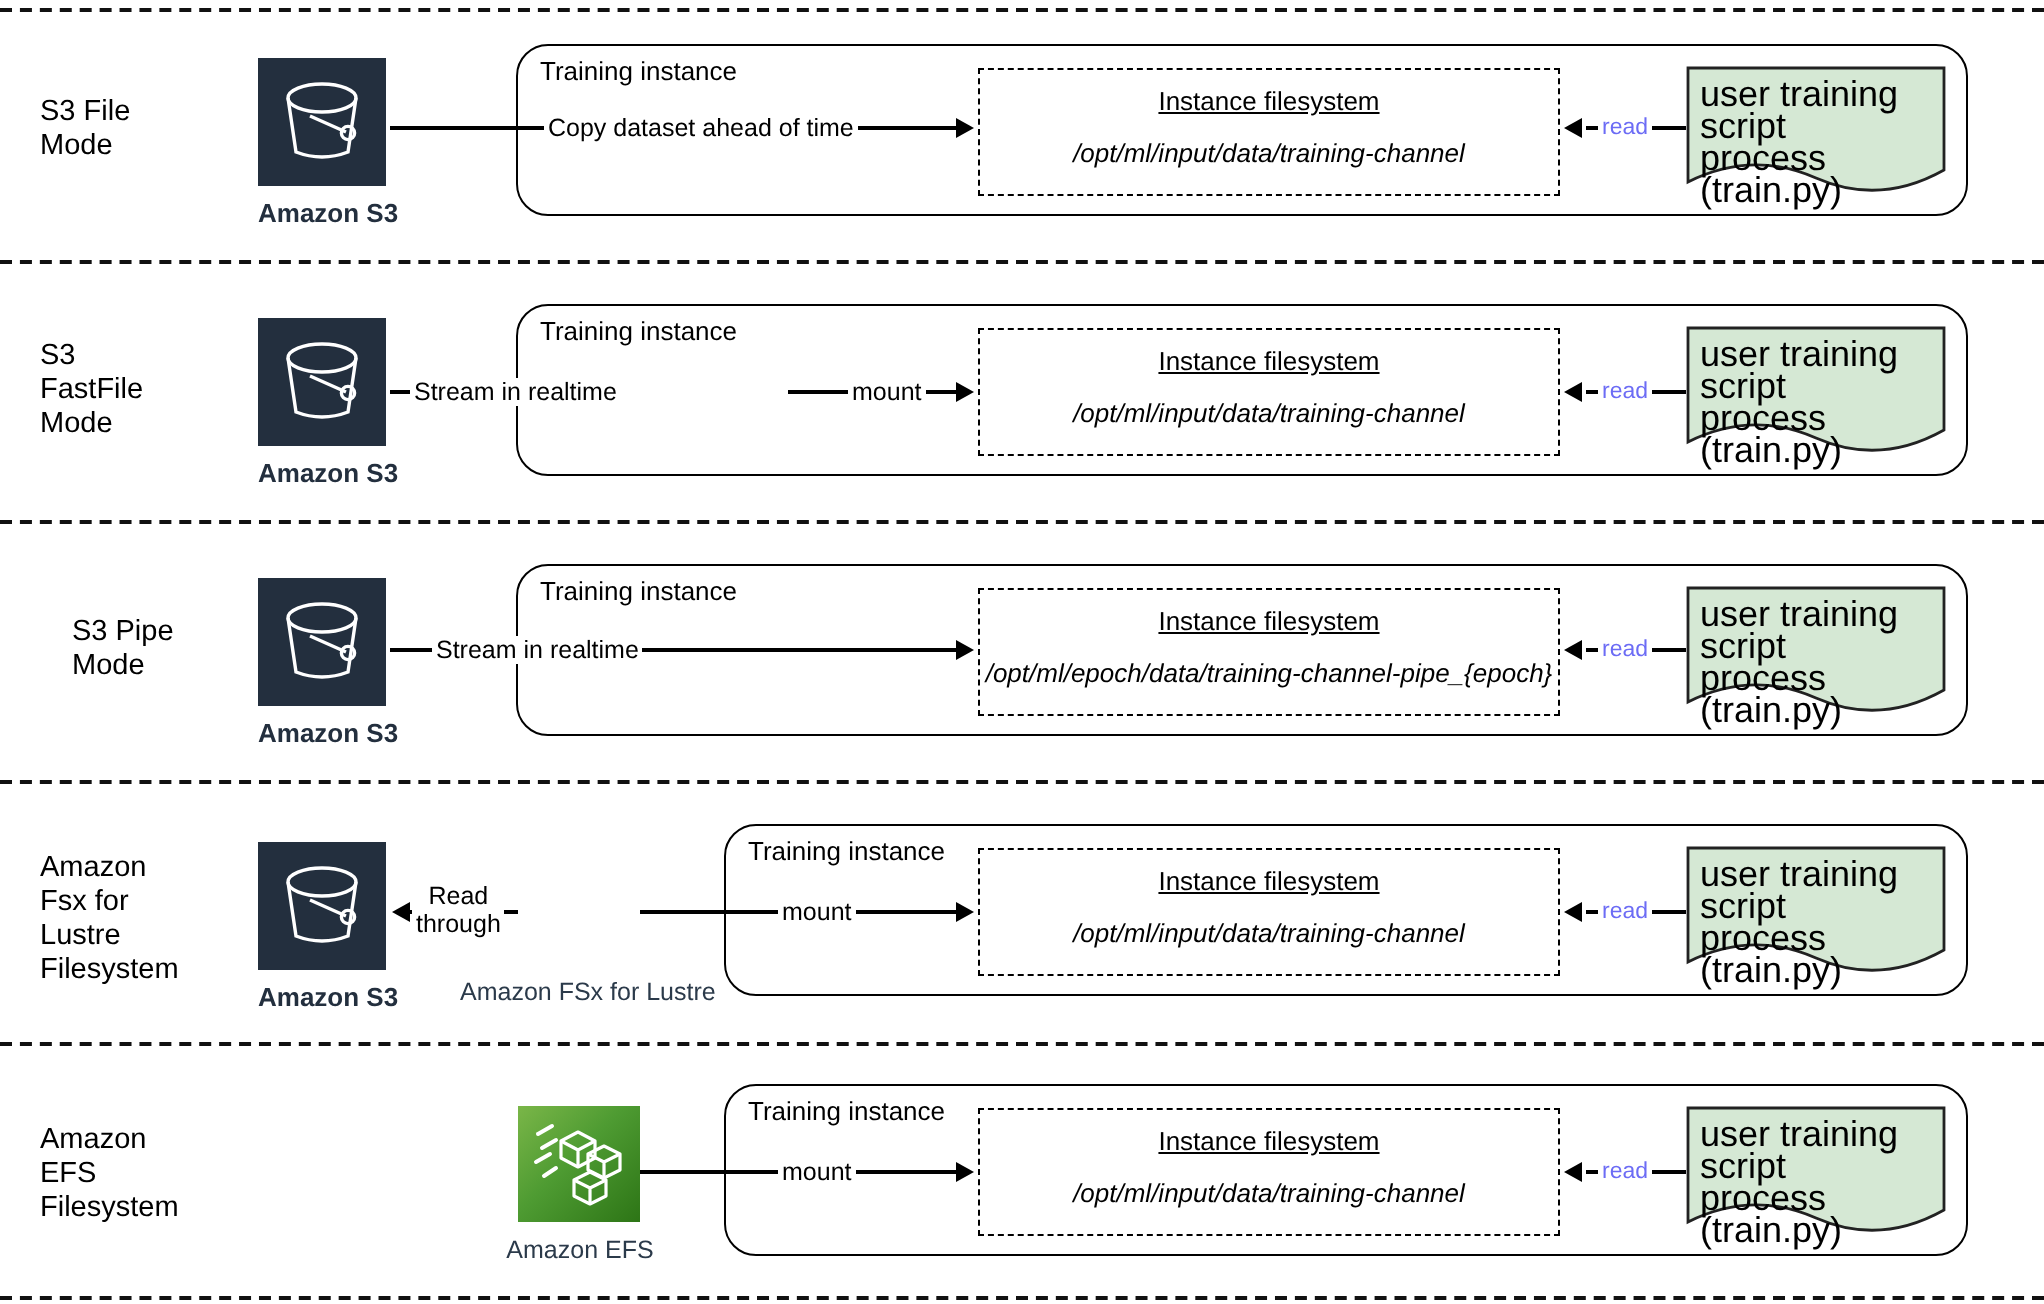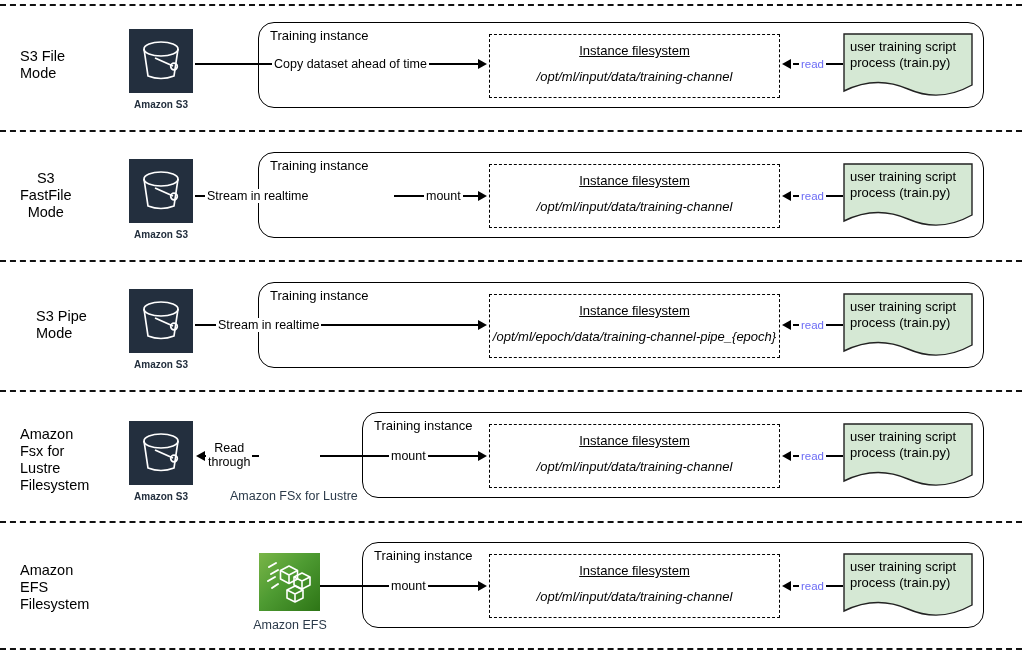--- a/index.html
+++ b/index.html
@@ -10,21 +10,21 @@
   .sep{position:absolute;left:0;width:1022px;height:0;
        border-top:2px dashed #111;}
 
   .rowlabel{position:absolute;font-size:14.5px;line-height:17px;color:#000;
             white-space:pre-line;}
 
   
   .icon-tile{position:absolute;}
   .s3-tile{background:#232F3E;}
   .grad-tile{background:linear-gradient(135deg,#7ab648 0%,#4e9b32 45%,#2d7516 100%);}
-  .icon-caption{position:absolute;text-align:center;font-size:10px;color:#232F3E;
+  .icon-caption{position:absolute;text-align:center;font-size:13px;color:#232F3E;
                 font-weight:bold;white-space:nowrap;}
   .icon-caption.plain{font-weight:normal;font-size:12.5px;color:#2b3a4a;}
 
   
   .ti{position:absolute;border:1.4px solid #000;border-radius:16px;background:#fff;}
   .ti-title{position:absolute;font-size:13px;color:#000;white-space:nowrap;}
 
   
   .fs{position:absolute;border:1.6px dashed #000;background:#fff;}
   .fs-title{position:absolute;width:100%;text-align:center;font-size:13px;
@@ -34,21 +34,21 @@
 
   
   .proc{position:absolute;background:#e1d5e7;border:1.5px solid #000;}
   .proc .bar{position:absolute;top:0;bottom:0;width:0;border-left:1.5px solid #000;}
   .proc .ptext{position:absolute;left:12px;top:3px;font-size:13px;line-height:16px;
                white-space:pre-line;}
 
   
   .script{position:absolute;}
   .script svg{position:absolute;inset:0;}
-  .script .stext{position:absolute;left:7px;top:6px;font-size:13px;line-height:16px;
+  .script .stext{position:absolute;left:7px;top:6px;font-size:18px;line-height:16px;
                  white-space:pre-line;color:#000;}
 
   
   .ln{position:absolute;background:#000;}
   .ln.h{height:1.5px;}
   .arw{position:absolute;width:0;height:0;}
   .arw.r{border-top:5px solid transparent;border-bottom:5px solid transparent;
          border-left:9px solid #000;}
   .arw.l{border-top:5px solid transparent;border-bottom:5px solid transparent;
          border-right:9px solid #000;}
@@ -99,21 +99,21 @@
   <div class="elabel read" style="left:799px;top:57px;">read</div>
 
   <div class="script" style="left:843px;top:33px;width:130px;height:64px;">
     <svg width="130" height="64" viewBox="0 0 130 64" preserveAspectRatio="none">
       <path d="M1,1 L129,1 L129,52 Q97,70 65,56 Q33,42 1,58 Z" fill="#d5e8d4" stroke="#222" stroke-width="1.4"></path>
     </svg>
     <div class="stext">user training script
 process (train.py)</div>
   </div>
 
-  <div class="rowlabel" style="left:20px;top:170px;text-align:center;">S3
+  <div class="rowlabel" style="left:20px;top:170px;">S3
 FastFile
 Mode</div>
 
   <div class="icon-tile s3-tile" style="left:129px;top:159px;width:64px;height:64px;">
     <svg width="64" height="64" viewBox="0 0 64 64">
       <ellipse cx="32" cy="20" rx="17" ry="7" fill="none" stroke="#fff" stroke-width="1.7"></ellipse>
       <path d="M15 20 L19 47 Q32 52 45 47 L49 20" fill="none" stroke="#fff" stroke-width="1.7"></path>
       <path d="M26 29 L44 37" fill="none" stroke="#fff" stroke-width="1.7"></path>
       <circle cx="45" cy="37.5" r="3.3" fill="none" stroke="#fff" stroke-width="1.7"></circle>
     </svg>

